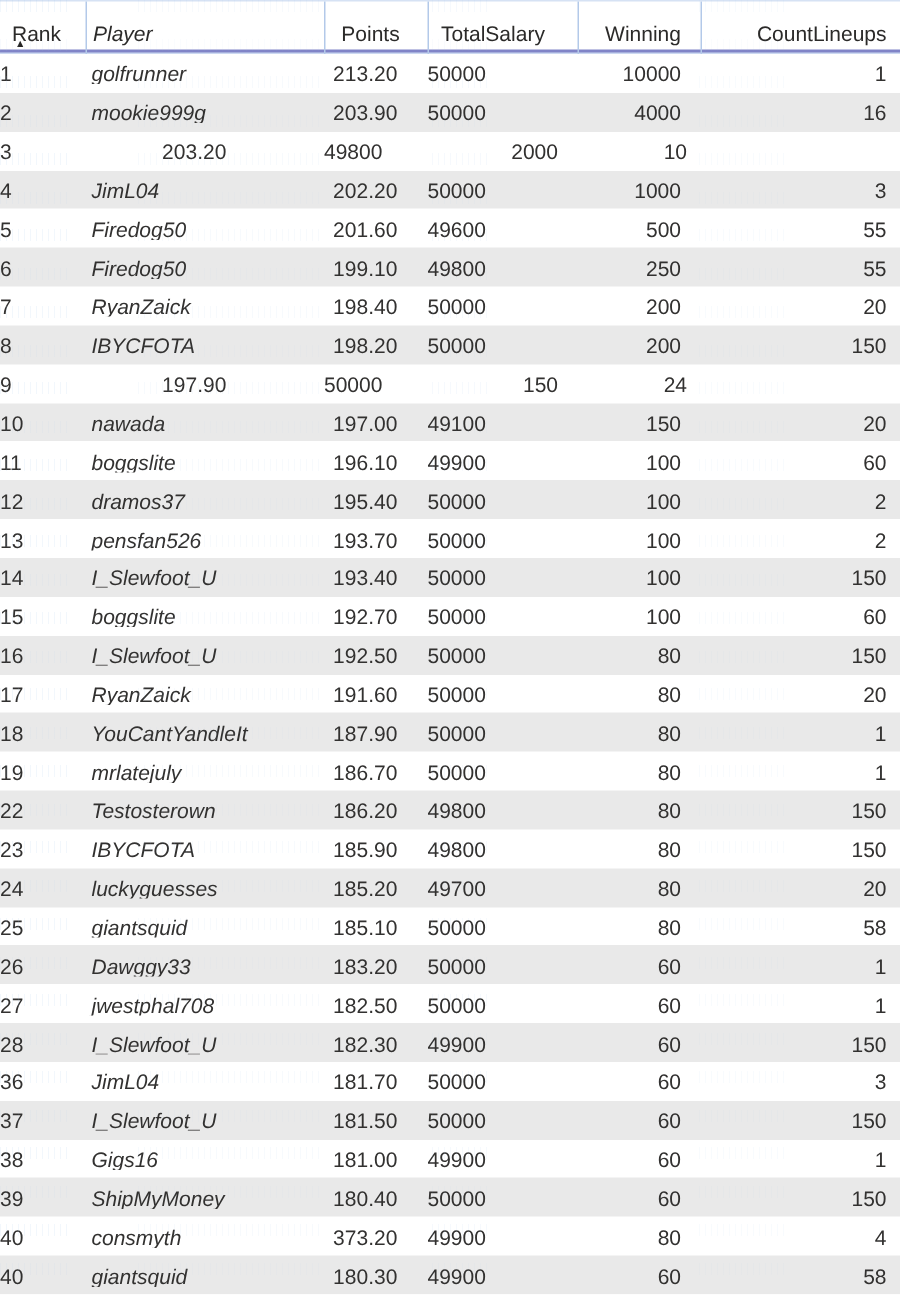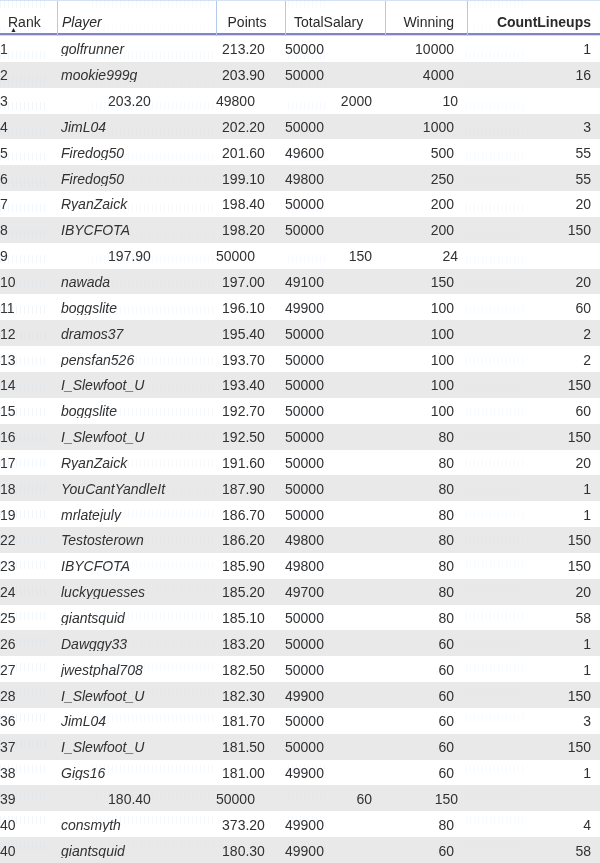--- a/index.html
+++ b/index.html
@@ -31,21 +31,21 @@
     white-space:nowrap;
     overflow:hidden;
     cursor:pointer;
     background:transparent;
     border:none;text-align:left;
     font:inherit;color:inherit;
   }
   .hcell + .hcell{border-left:1px solid #b3c9e9;}
   .hcell.c-player{padding-left:4px;}
   .hcell.c-points{padding-left:6px;}
-  .hcell.c-lineups{padding-left:2px;font-weight:bold;}
+  .hcell.c-lineups{padding-left:2px;}
   .sort-arrow{
     position:absolute;left:10px;top:25px;
     font-size:7px;line-height:1;color:#252423;
   }
 
   
   .tbody{
     display:flex;flex-direction:column;
     height:827px;
     font-size:14px;
@@ -368,20 +368,21 @@
     <div class="cell c-rank">38</div>
     <div class="cell c-player">Gigs16</div>
     <div class="cell c-points">181.00</div>
     <div class="cell c-salary">49900</div>
     <div class="cell c-winning">60</div>
     <div class="cell c-lineups">1</div>
   </div>
 
   <div class="row">
     <div class="cell c-rank">39</div>
+    <div class="cell c-player">ShipMyMoney</div>
     <div class="cell c-points">180.40</div>
     <div class="cell c-salary">50000</div>
     <div class="cell c-winning">60</div>
     <div class="cell c-lineups">150</div>
   </div>
 
   <div class="row">
     <div class="cell c-rank">40</div>
     <div class="cell c-player">consmyth</div>
     <div class="cell c-points">373.20</div>

